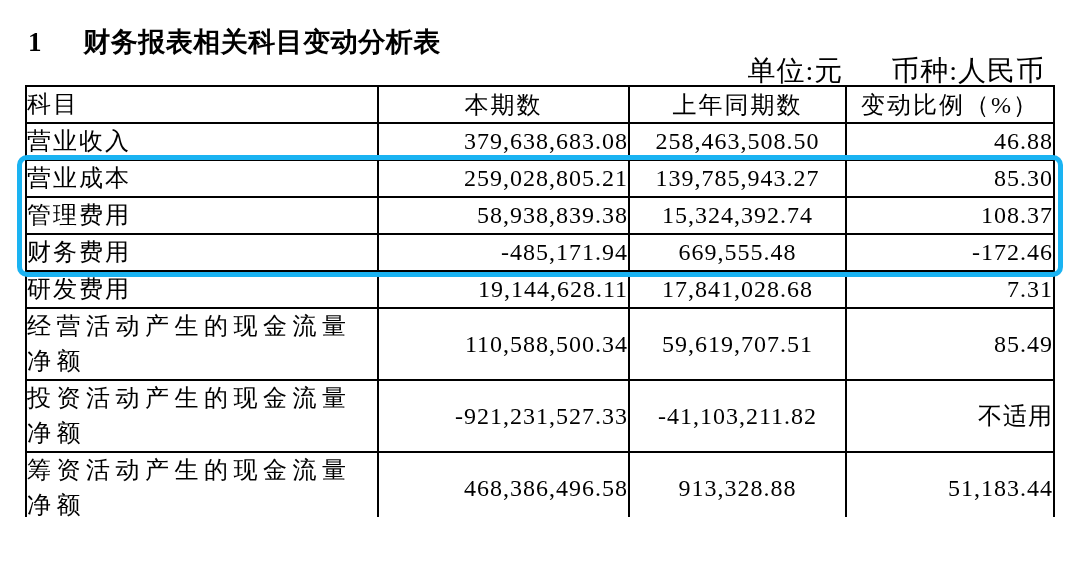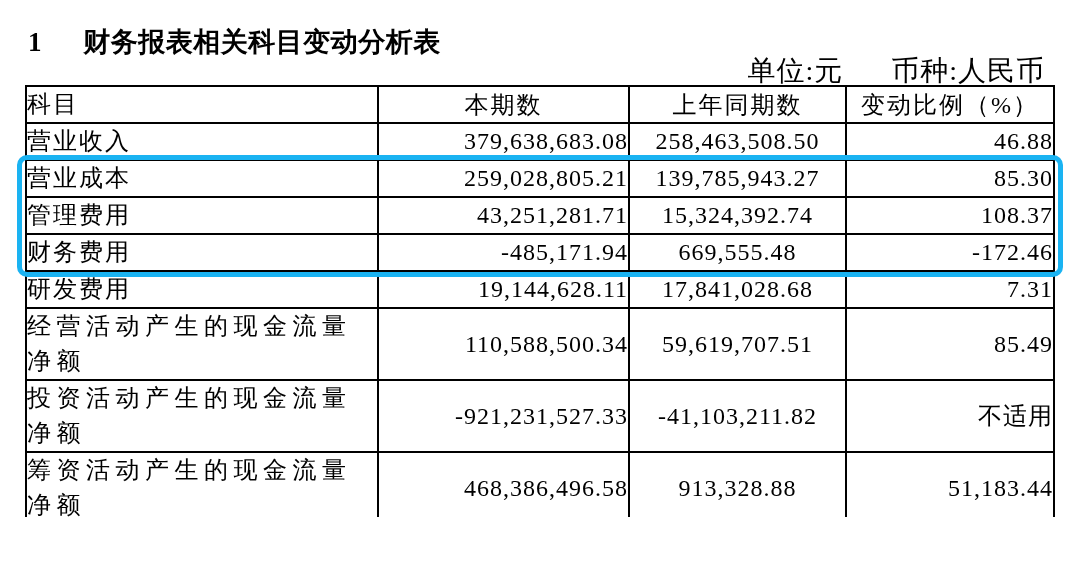--- a/index.html
+++ b/index.html
@@ -113,21 +113,21 @@
           <td class="col-change">46.88</td>
         </tr>
         <tr class="single">
           <td class="col-subject">营业成本</td>
           <td class="col-current">259,028,805.21</td>
           <td class="col-prior">139,785,943.27</td>
           <td class="col-change">85.30</td>
         </tr>
         <tr class="single">
           <td class="col-subject">管理费用</td>
-          <td class="col-current">43,251,281.71</td>
+          <td class="col-current">58,938,839.38</td>
           <td class="col-prior">15,324,392.74</td>
           <td class="col-change">108.37</td>
         </tr>
         <tr class="single">
           <td class="col-subject">财务费用</td>
           <td class="col-current">-485,171.94</td>
           <td class="col-prior">669,555.48</td>
           <td class="col-change">-172.46</td>
         </tr>
         <tr class="single">

